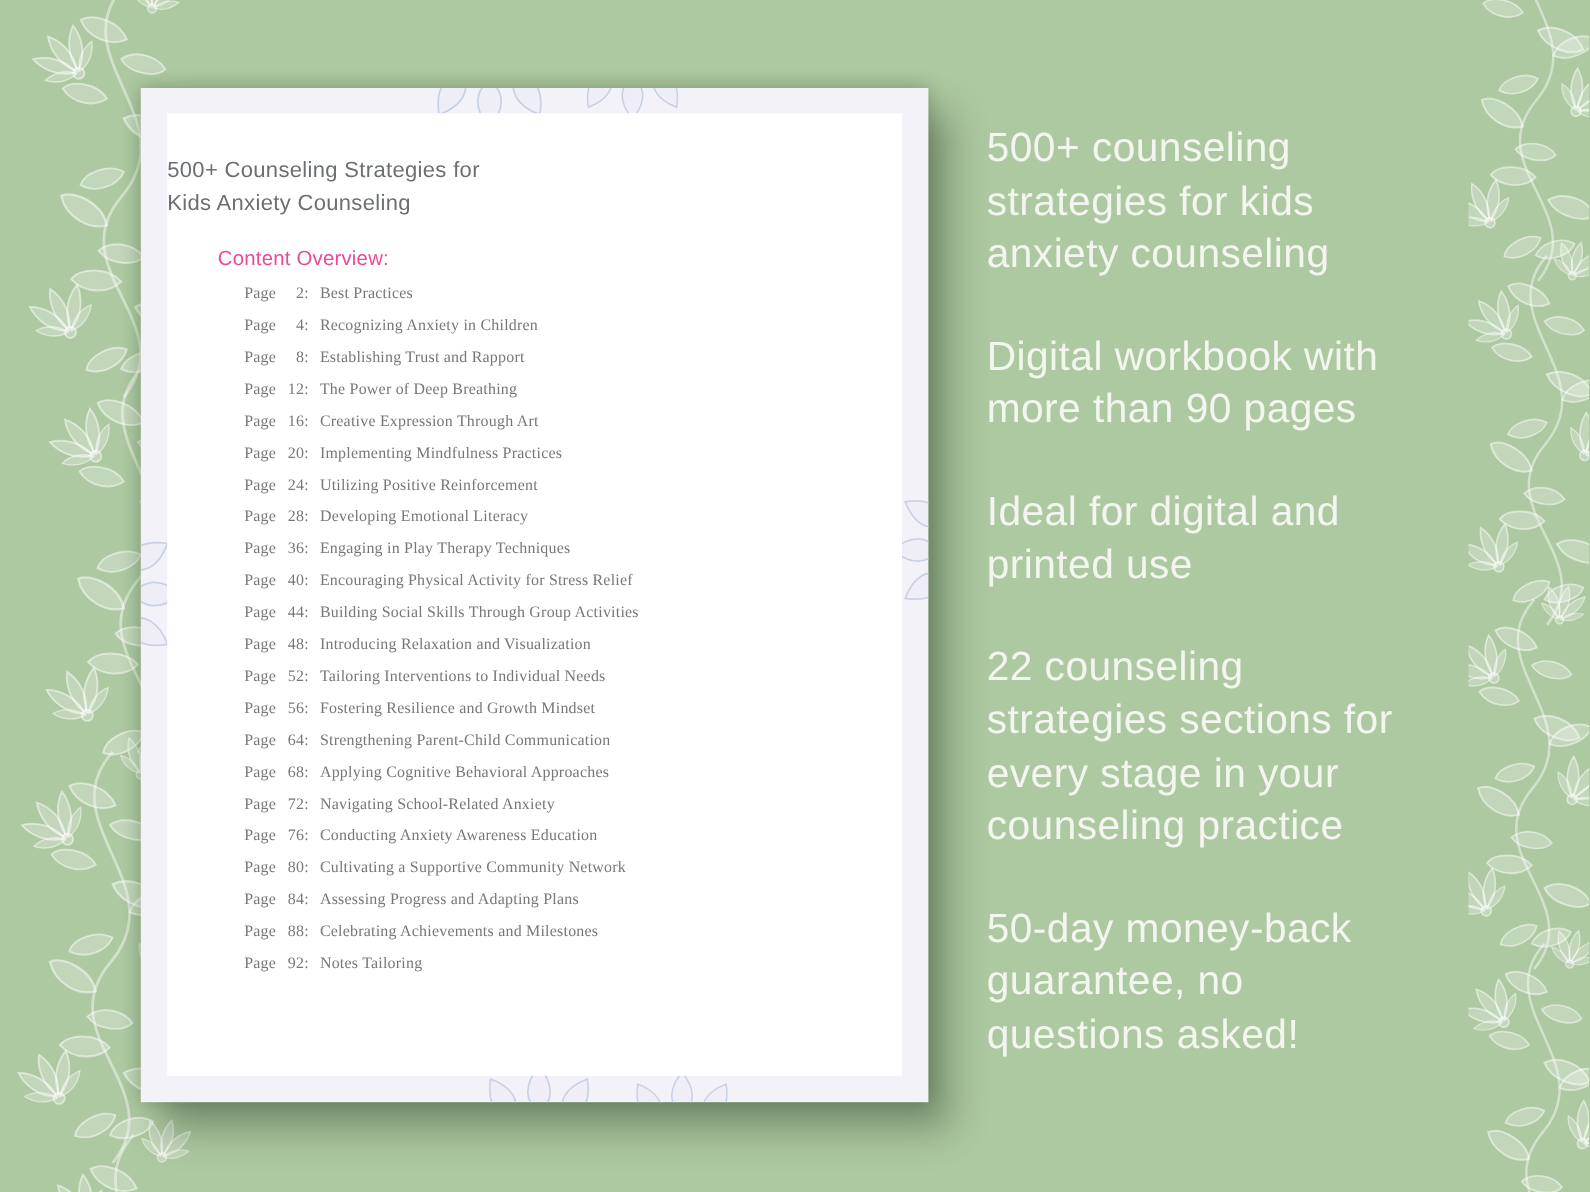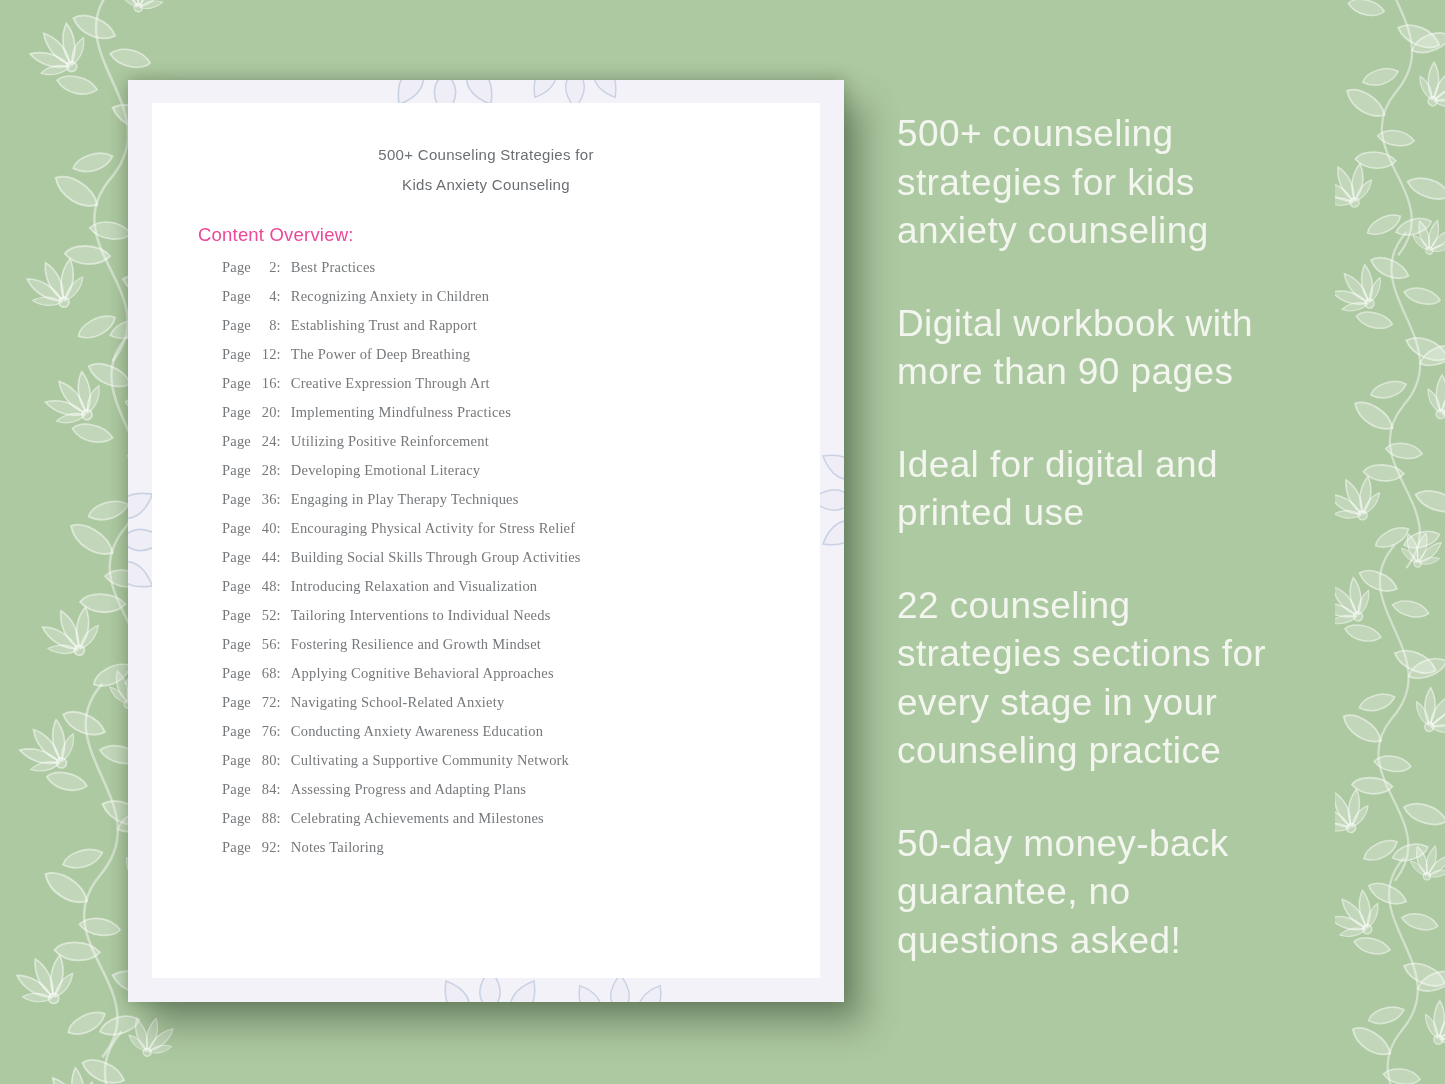--- a/index.html
+++ b/index.html
@@ -17,22 +17,22 @@
     position:absolute; left:128px; top:80px; width:716px; height:922px;
     background:#f4f2f9; overflow:hidden;
     box-shadow: 0 0 16px rgba(55,75,50,.40), 20px 24px 32px rgba(55,75,50,.45);
   }
   .mandala { position:absolute; z-index:1; }
   .page-inner {
     position:absolute; z-index:2; left:24px; top:23px; right:24px; bottom:24px;
     background:#ffffff;
   }
   .doc-title {
-    padding-top:37px; text-align:center;
-    font-size:15px; line-height:30px; color:#6b6f73; letter-spacing:.3px;
+    padding-top:37px; 
+    font-size:20px; line-height:30px; color:#6b6f73; letter-spacing:.3px;
   }
   .overview {
     margin:24px 0 0 46px; font-size:18.5px; color:#ec4899; letter-spacing:.2px;
   }
   .toc { margin:7px 0 0 70px;font-family:Liberation Serif, serif; }
   .toc-row { line-height:29px; font-size:14.5px; color:#75787b; letter-spacing:.2px; }
   .toc-num { display:inline-block; min-width:26px; text-align:right; }
   .toc-title { margin-left:10px; }
   
   .marketing { position:absolute; left:897px; top:110px; width:448px; }
@@ -173,20 +173,21 @@
 
           <div class="toc-row"><span class="toc-word">Page</span> <span class="toc-num">44:</span><span class="toc-title">Building Social Skills Through Group Activities</span></div>
 
           <div class="toc-row"><span class="toc-word">Page</span> <span class="toc-num">48:</span><span class="toc-title">Introducing Relaxation and Visualization</span></div>
 
           <div class="toc-row"><span class="toc-word">Page</span> <span class="toc-num">52:</span><span class="toc-title">Tailoring Interventions to Individual Needs</span></div>
 
           <div class="toc-row"><span class="toc-word">Page</span> <span class="toc-num">56:</span><span class="toc-title">Fostering Resilience and Growth Mindset</span></div>
 
 
+          <div class="toc-row"><span class="toc-word">Page</span> <span class="toc-num">64:</span><span class="toc-title">Strengthening Parent-Child Communication</span></div>
 
           <div class="toc-row"><span class="toc-word">Page</span> <span class="toc-num">68:</span><span class="toc-title">Applying Cognitive Behavioral Approaches</span></div>
 
           <div class="toc-row"><span class="toc-word">Page</span> <span class="toc-num">72:</span><span class="toc-title">Navigating School-Related Anxiety</span></div>
 
           <div class="toc-row"><span class="toc-word">Page</span> <span class="toc-num">76:</span><span class="toc-title">Conducting Anxiety Awareness Education</span></div>
 
           <div class="toc-row"><span class="toc-word">Page</span> <span class="toc-num">80:</span><span class="toc-title">Cultivating a Supportive Community Network</span></div>
 
           <div class="toc-row"><span class="toc-word">Page</span> <span class="toc-num">84:</span><span class="toc-title">Assessing Progress and Adapting Plans</span></div>

